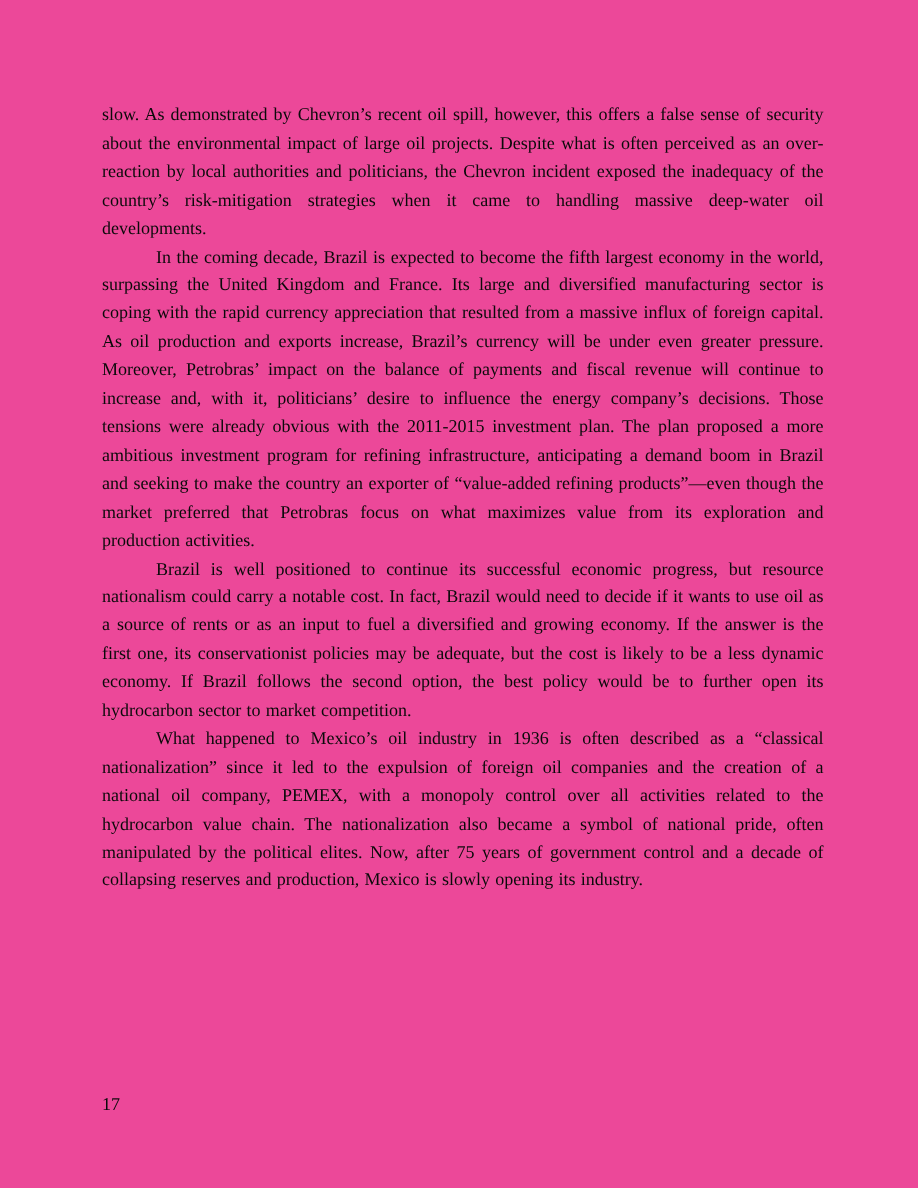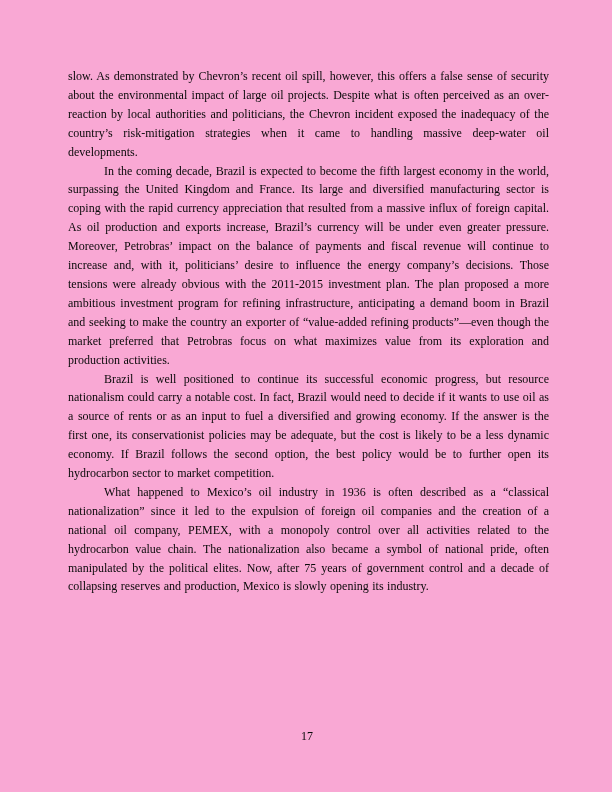--- a/index.html
+++ b/index.html
@@ -7,21 +7,21 @@
     padding: 0;
     width: 612px;
     height: 792px;
     background: #ffffff;
     overflow: hidden;
   }
   .page {
     position: relative;
     width: 612px;
     height: 792px;
-    background: #f9a8d4;
+    background: #ec4899;
     font-family: "Liberation Serif", "DejaVu Serif", serif;
     color: #0a0a0a;
   }
   .text-block {
     position: absolute;
     left: 68px;
     top: 67px;
     width: 481px;
   }
   .para {
@@ -34,21 +34,21 @@
     word-spacing: 0.5px;
   }
   .para.no-indent {
     text-indent: 0;
   }
   .page-number {
     position: absolute;
     left: 68px;
     top: 729px;
     width: 478px;
-    text-align: center;
+    text-align: left;
     font-size: 12px;
     line-height: 14px;
   }
 </style>
 </head>
 <body>
 
 <div class="page">
   <div class="text-block">
     <p class="para no-indent">slow. As demonstrated by Chevron’s recent oil spill, however, this offers a false sense of security about the environmental impact of large oil projects. Despite what is often perceived as an over-reaction by local authorities and politicians, the Chevron incident exposed the inadequacy of the country’s risk-mitigation strategies when it came to handling massive deep-water oil developments.</p>

